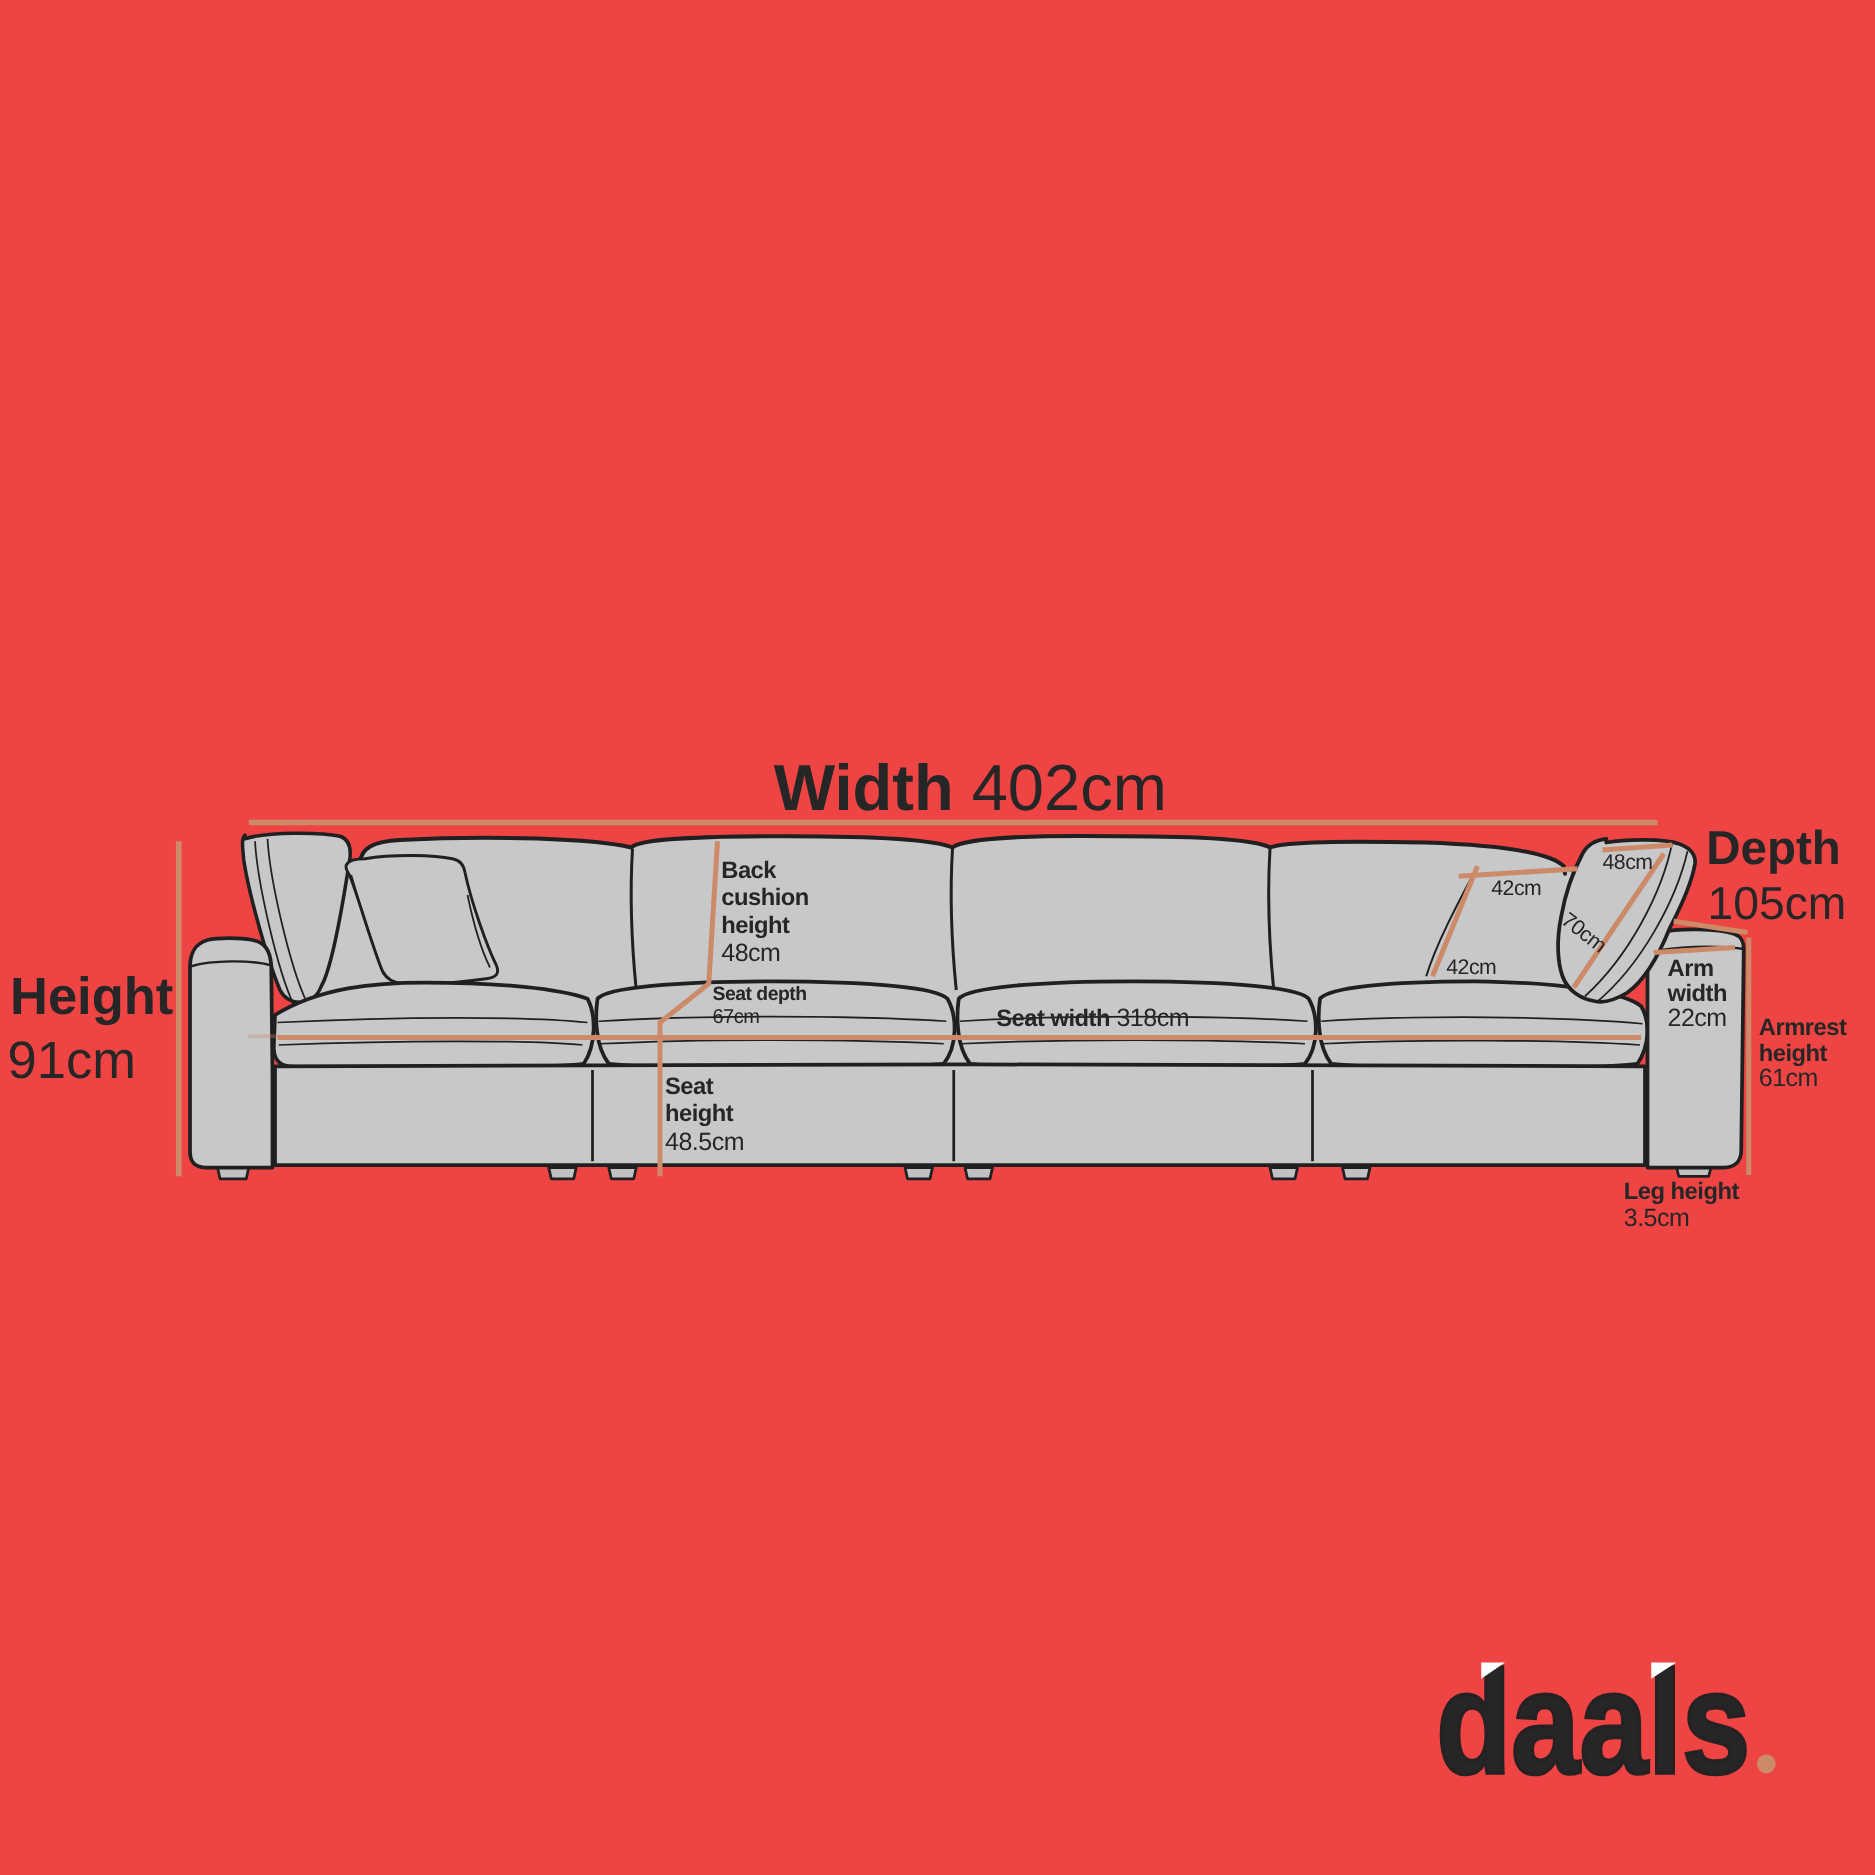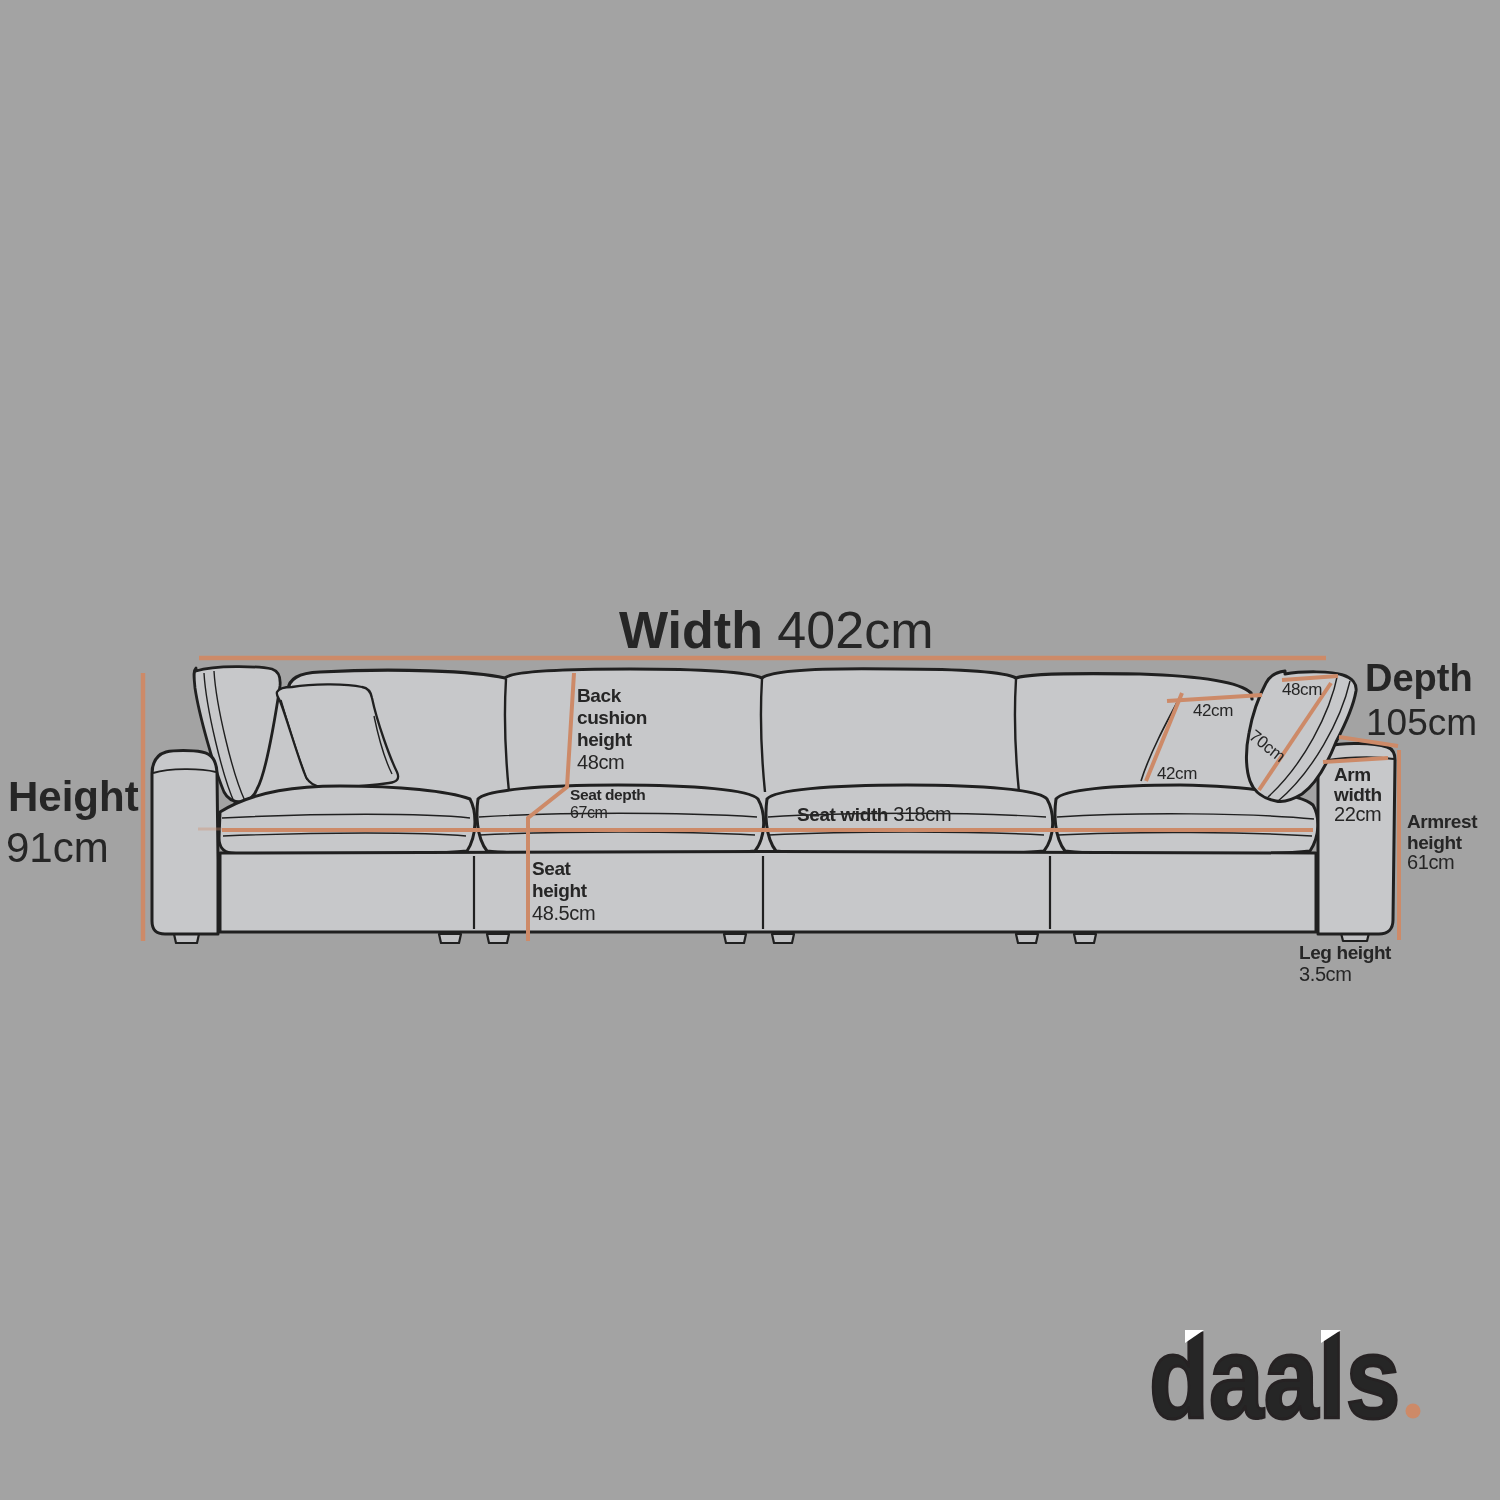--- a/index.html
+++ b/index.html
@@ -1,16 +1,16 @@
 <!DOCTYPE html>
 <html><head>
 <meta charset="utf-8">
 <style>
   html,body{margin:0;padding:0;background:#ffffff;}
-  .page{position:relative;width:1500px;height:1500px;background:#a3a3a3;overflow:hidden;}
+  .page{position:relative;width:1500px;height:1500px;background:#ef4444;overflow:hidden;}
   svg{position:absolute;top:0;left:0;}
   text{font-family:"Liberation Sans",sans-serif;fill:#262626;}
   .bl{font-weight:bold;letter-spacing:-0.4px;}
   .rg{letter-spacing:-0.4px;}
 </style>
 </head>
 <body>
 <div class="page">
 <svg width="1500" height="1500" viewBox="0 0 1500 1500">
 

